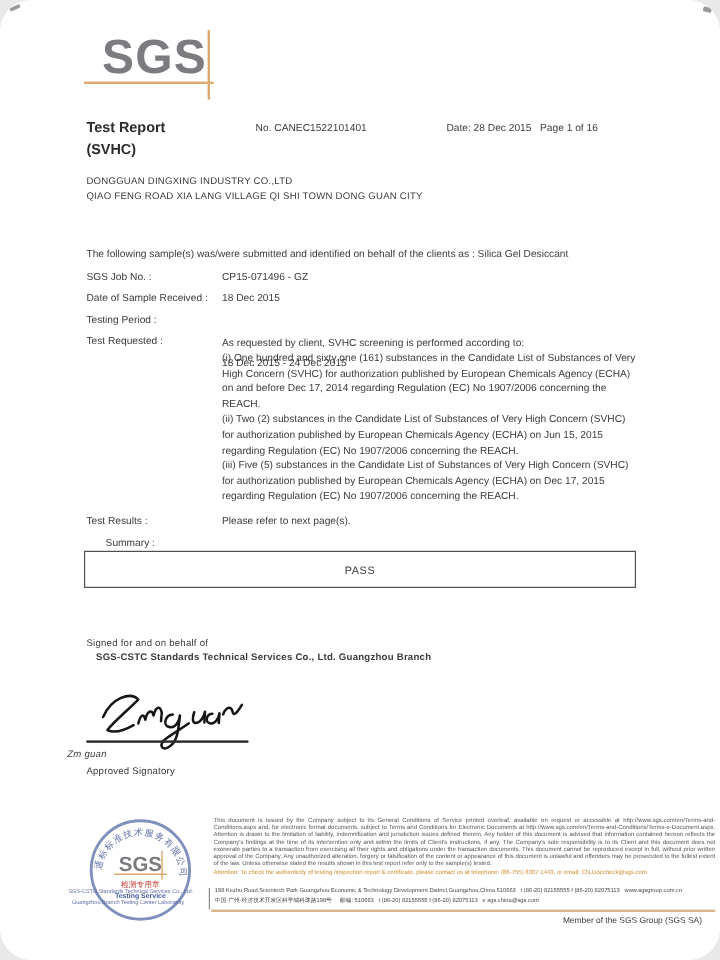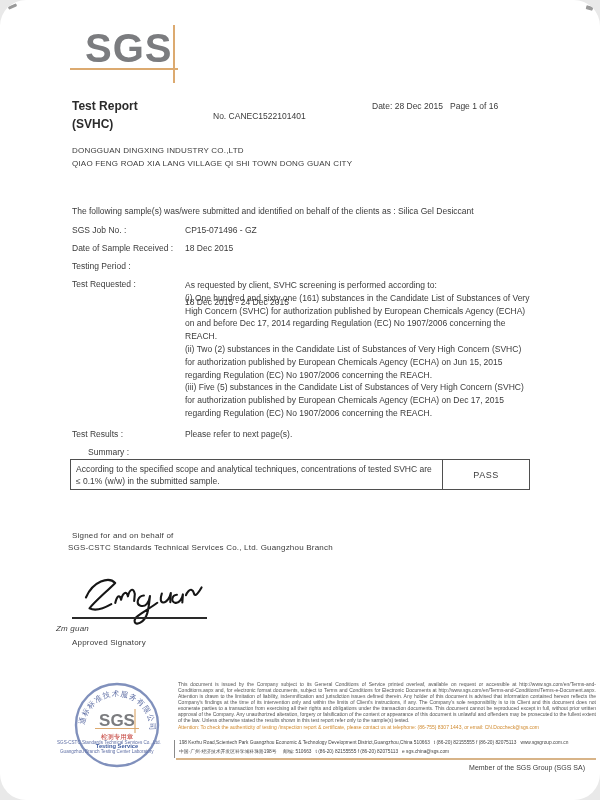--- a/index.html
+++ b/index.html
@@ -49,21 +49,21 @@
   <div class="abs speck" style="left:586px;top:6px;width:7px;height:4px;transform:rotate(15deg);"></div>
 
   <div class="abs" style="left:85px;top:28px;">
     <div class="logo-text">SGS</div>
   </div>
   <div class="abs tan-h" style="left:70px;top:68px;width:108px;"></div>
   <div class="abs tan-v" style="left:173px;top:25px;height:58px;"></div>
 
   <div class="abs title" style="left:72px;top:99px;">Test Report</div>
   <div class="abs title" style="left:72px;top:117px;">(SVHC)</div>
-  <div class="abs meta" style="left:213px;top:111px;">No. CANEC1522101401</div>
+  <div class="abs meta" style="left:213px;top:101px;">No. CANEC1522101401</div>
   <div class="abs meta" style="left:352px;top:101px;padding-left:20px;">Date: 28 Dec 2015</div>
   <div class="abs meta" style="left:450px;top:101px;">Page 1 of 16</div>
 
   <div class="abs body-sm" style="left:72px;top:146px;">DONGGUAN DINGXING INDUSTRY CO.,LTD</div>
   <div class="abs body-sm" style="left:72px;top:159px;">QIAO FENG ROAD XIA LANG VILLAGE QI SHI TOWN DONG GUAN CITY</div>
 
   <div class="abs row-value" style="left:72px;top:206px;">The following sample(s) was/were submitted and identified on behalf of the clients as : Silica Gel Desiccant</div>
 
   <div class="abs row-label" style="left:72px;top:225px;">SGS Job No. :</div>
   <div class="abs row-value" style="left:185px;top:225px;">CP15-071496 - GZ</div>
@@ -80,26 +80,25 @@
     <div>(i) One hundred and sixty one (161) substances in the Candidate List of Substances of Very High Concern (SVHC) for authorization published by European Chemicals Agency (ECHA) on and before Dec 17, 2014 regarding Regulation (EC) No 1907/2006 concerning the REACH.</div>
     <div>(ii) Two (2) substances in the Candidate List of Substances of Very High Concern (SVHC) for authorization published by European Chemicals Agency (ECHA) on Jun 15, 2015 regarding Regulation (EC) No 1907/2006 concerning the REACH.</div>
     <div>(iii) Five (5) substances in the Candidate List of Substances of Very High Concern (SVHC) for authorization published by European Chemicals Agency (ECHA) on Dec 17, 2015 regarding Regulation (EC) No 1907/2006 concerning the REACH.</div>
   </div>
 
   <div class="abs row-label" style="left:72px;top:429px;">Test Results :</div>
   <div class="abs row-value" style="left:185px;top:429px;">Please refer to next page(s).</div>
 
   <div class="abs row-label" style="left:88px;top:447px;">Summary :</div>
   <div class="abs sum-table" style="left:70px;top:459px;">
-    <div class="sum-left">According to the specified scope and analytical techniques, concentrations of tested SVHC are ≤ 0.1% (w/w) in the submitted sample.</div>
     <div class="sum-right">PASS</div>
   </div>
 
   <div class="abs body-sm" style="left:72px;top:531px;">Signed for and on behalf of</div>
-  <div class="abs body-sm" style="left:68px;top:543px;">SGS-CSTC Standards Technical Services Co., Ltd. Guangzhou Branch</div>
+  <div class="abs body-sm" style="left:80px;top:543px;font-weight:bold;">SGS-CSTC Standards Technical Services Co., Ltd. Guangzhou Branch</div>
 
   <svg class="abs" style="left:78px;top:568px;transform:rotate(-3deg);" width="150" height="58" viewBox="0 0 150 58">
     <g fill="none" stroke="#161616" stroke-width="2.1" stroke-linecap="round" stroke-linejoin="round">
       <path d="M8,26 C16,10 32,6 38,13 C28,22 16,31 11,37 C18,41 27,37 33,34"></path>
       <path d="M37,33 c2,-7 5,-9 6,-3 c2,-7 6,-9 7,-3 c2,-7 6,-9 7,-2 l-1,7"></path>
       <path d="M66,27 c-6,0 -9,8 -4,10 c5,2 9,-3 10,-9 c-2,12 -3,22 -11,26 c-6,3 -8,-3 -2,-7 c6,-4 14,-8 20,-12"></path>
       <path d="M84,26 c-2,5 -2,9 1,9 c4,0 7,-5 8,-9 l-1,9"></path>
       <path d="M99,28 c-5,0 -7,7 -2,8 c4,1 7,-4 8,-8 l-1,8"></path>
       <path d="M108,29 c1,-3 4,-6 6,-5 c3,1 1,6 4,5 c2,-1 4,-4 6,-7"></path>
     </g>

